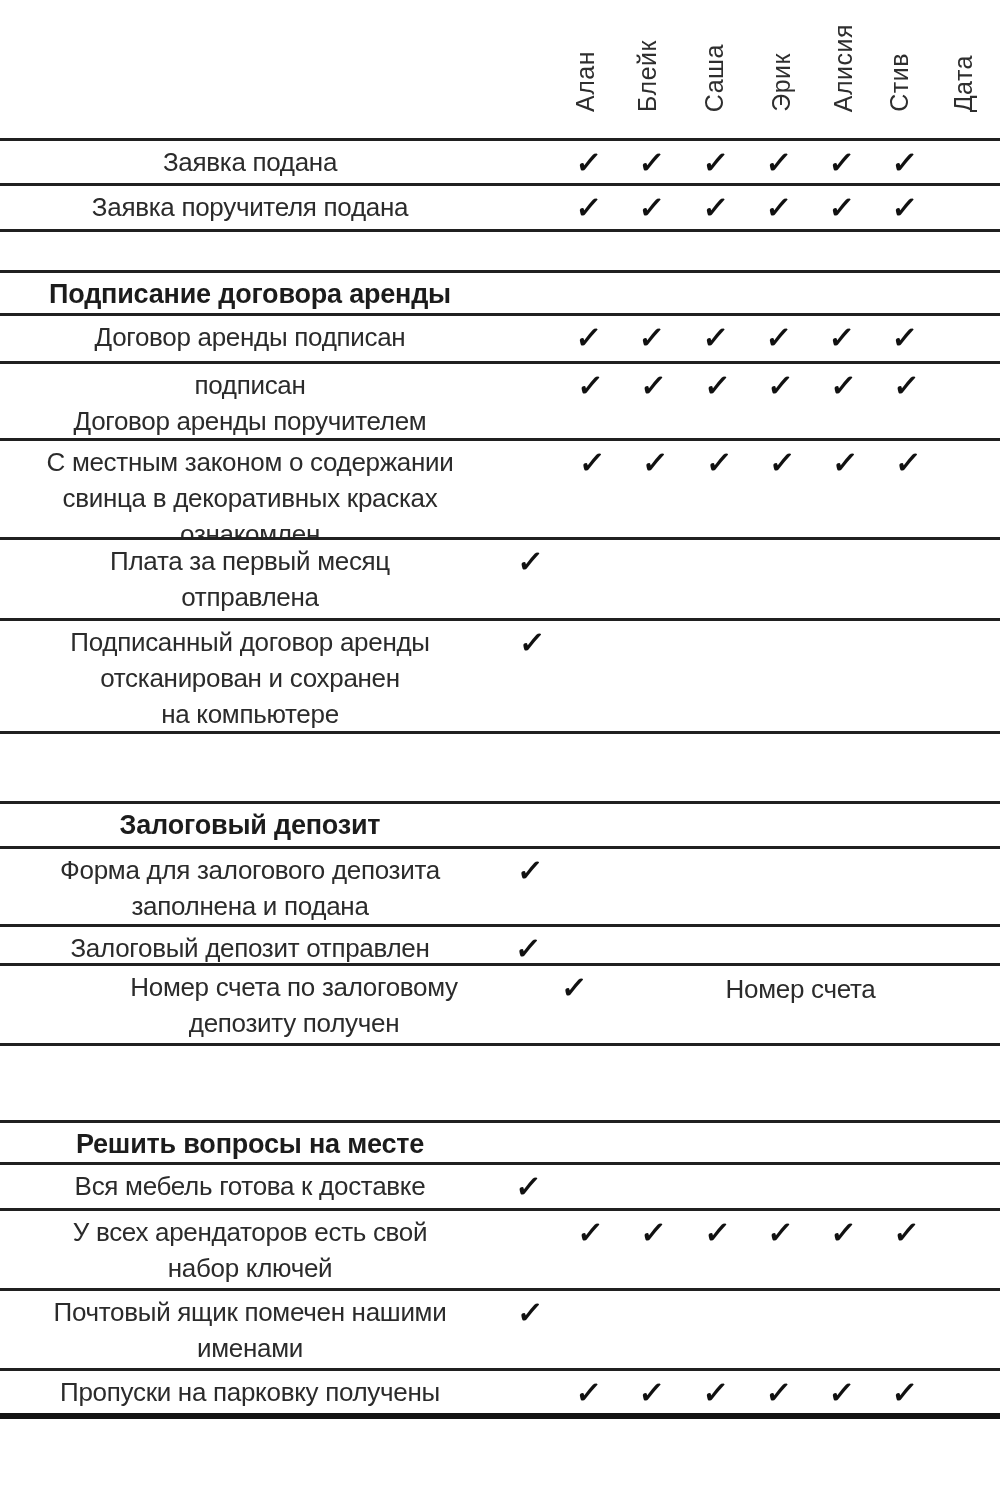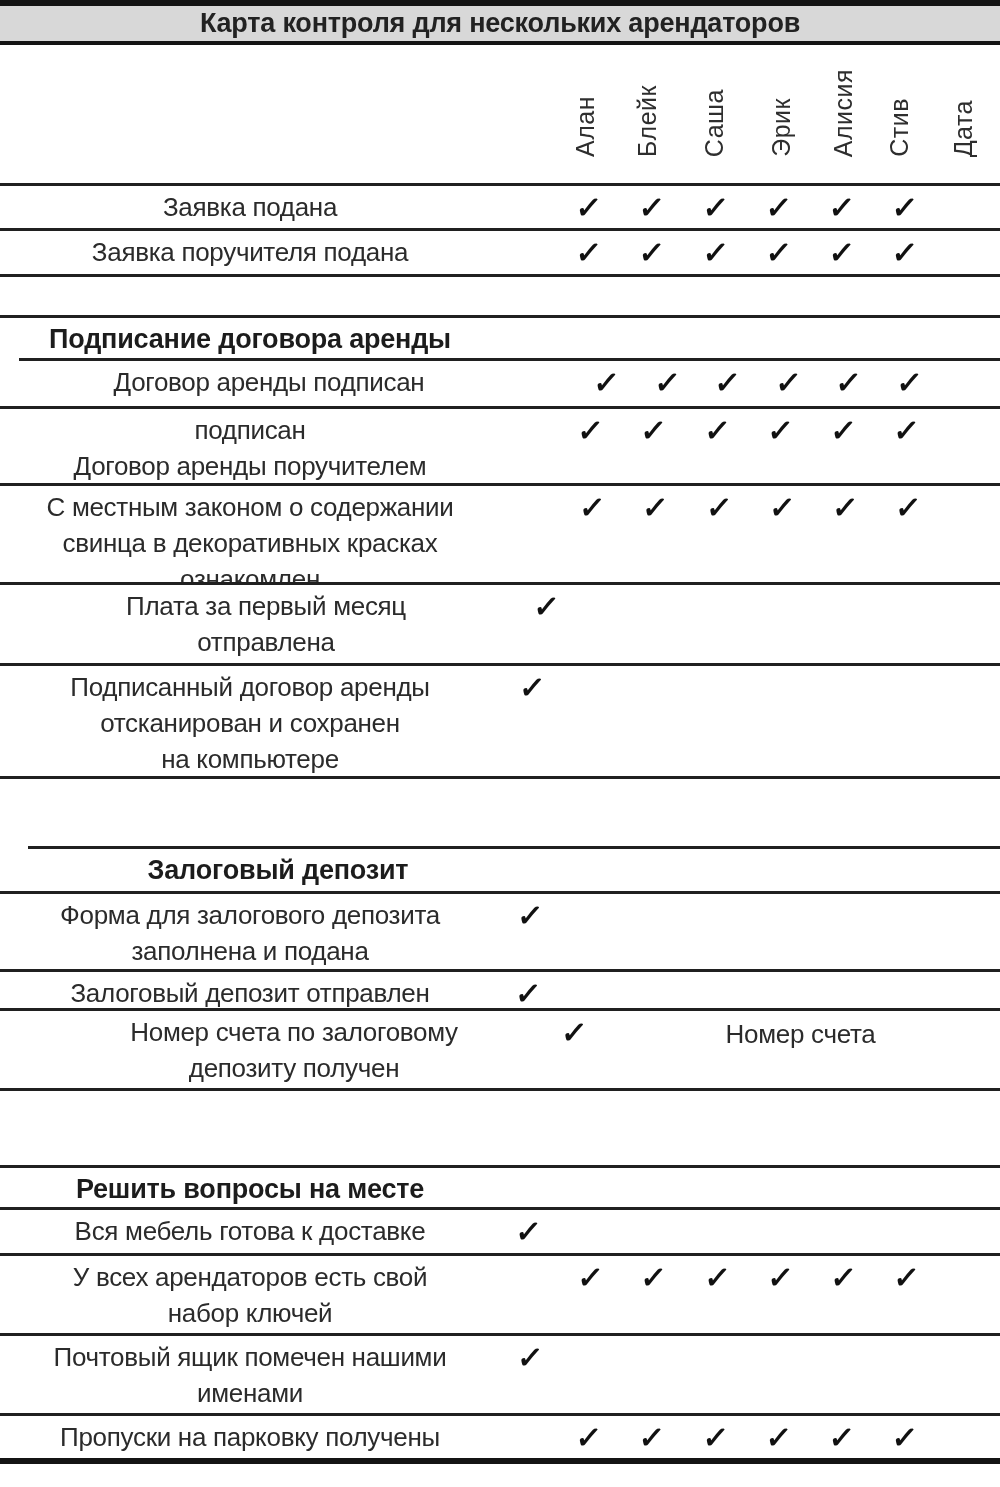--- a/index.html
+++ b/index.html
@@ -54,23 +54,20 @@
     grid-column:5 / span 3; text-align:center; font-size:26px;
     line-height:36px; padding-top:5px; letter-spacing:-0.3px; color:#2b2b2b;
   }
   .bottombar { height:6px; background:#141414; }
 </style>
 </head>
 <body>
 
 <div class="page">
 
-  <div class="titlebar">
-    <div class="t">Карта контроля для нескольких арендаторов</div>
-  </div>
 
   <div class="names">
     <div class="colname c0">Алан</div>
     <div class="colname c1">Блейк</div>
     <div class="colname c2">Саша</div>
     <div class="colname c3">Эрик</div>
     <div class="colname c4">Алисия</div>
     <div class="colname c5">Стив</div>
     <div class="colname c6">Дата</div>
   </div>
@@ -95,21 +92,21 @@
         <div class="check" style="grid-column: 4;">✓</div>
         <div class="check" style="grid-column: 5;">✓</div>
         <div class="check" style="grid-column: 6;">✓</div>
         <div class="check" style="grid-column: 7;">✓</div>
         <div class="check" style="grid-column: 8;">✓</div>
       </div>
       <div class="row spacer" style="height: 41px;"></div>
       <div class="row section" style="height: 43px;">
         <div class="section-label">Подписание договора аренды</div>
       </div>
-      <div class="row item" style="height: 48px; margin-left: 19px;">
+      <div class="row item" style="height: 48px;">
         <div class="label">
           <div>Договор аренды подписан</div>
         </div>
         <div class="check" style="grid-column: 3;">✓</div>
         <div class="check" style="grid-column: 4;">✓</div>
         <div class="check" style="grid-column: 5;">✓</div>
         <div class="check" style="grid-column: 6;">✓</div>
         <div class="check" style="grid-column: 7;">✓</div>
         <div class="check" style="grid-column: 8;">✓</div>
       </div>
@@ -131,37 +128,37 @@
           <div>свинца в декоративных красках</div>
           <div>ознакомлен</div>
         </div>
         <div class="check" style="grid-column: 3;">✓</div>
         <div class="check" style="grid-column: 4;">✓</div>
         <div class="check" style="grid-column: 5;">✓</div>
         <div class="check" style="grid-column: 6;">✓</div>
         <div class="check" style="grid-column: 7;">✓</div>
         <div class="check" style="grid-column: 8;">✓</div>
       </div>
-      <div class="row item" style="height: 81px; padding-left: 16px;">
+      <div class="row item" style="height: 81px;">
         <div class="label">
           <div>Плата за первый месяц</div>
           <div>отправлена</div>
         </div>
         <div class="check" style="grid-column: 2;">✓</div>
       </div>
       <div class="row item" style="height: 113px;">
         <div class="label">
           <div>Подписанный договор аренды</div>
           <div>отсканирован и сохранен</div>
           <div>на компьютере</div>
         </div>
         <div class="check" style="grid-column: 2;">✓</div>
       </div>
       <div class="row spacer" style="height: 70px;"></div>
-      <div class="row section" style="height: 45px; margin-left: 28px;">
+      <div class="row section" style="height: 45px;">
         <div class="section-label">Залоговый депозит</div>
       </div>
       <div class="row item" style="height: 78px;">
         <div class="label">
           <div>Форма для залогового депозита</div>
           <div>заполнена и подана</div>
         </div>
         <div class="check" style="grid-column: 2;">✓</div>
       </div>
       <div class="row item" style="height: 39px;">

